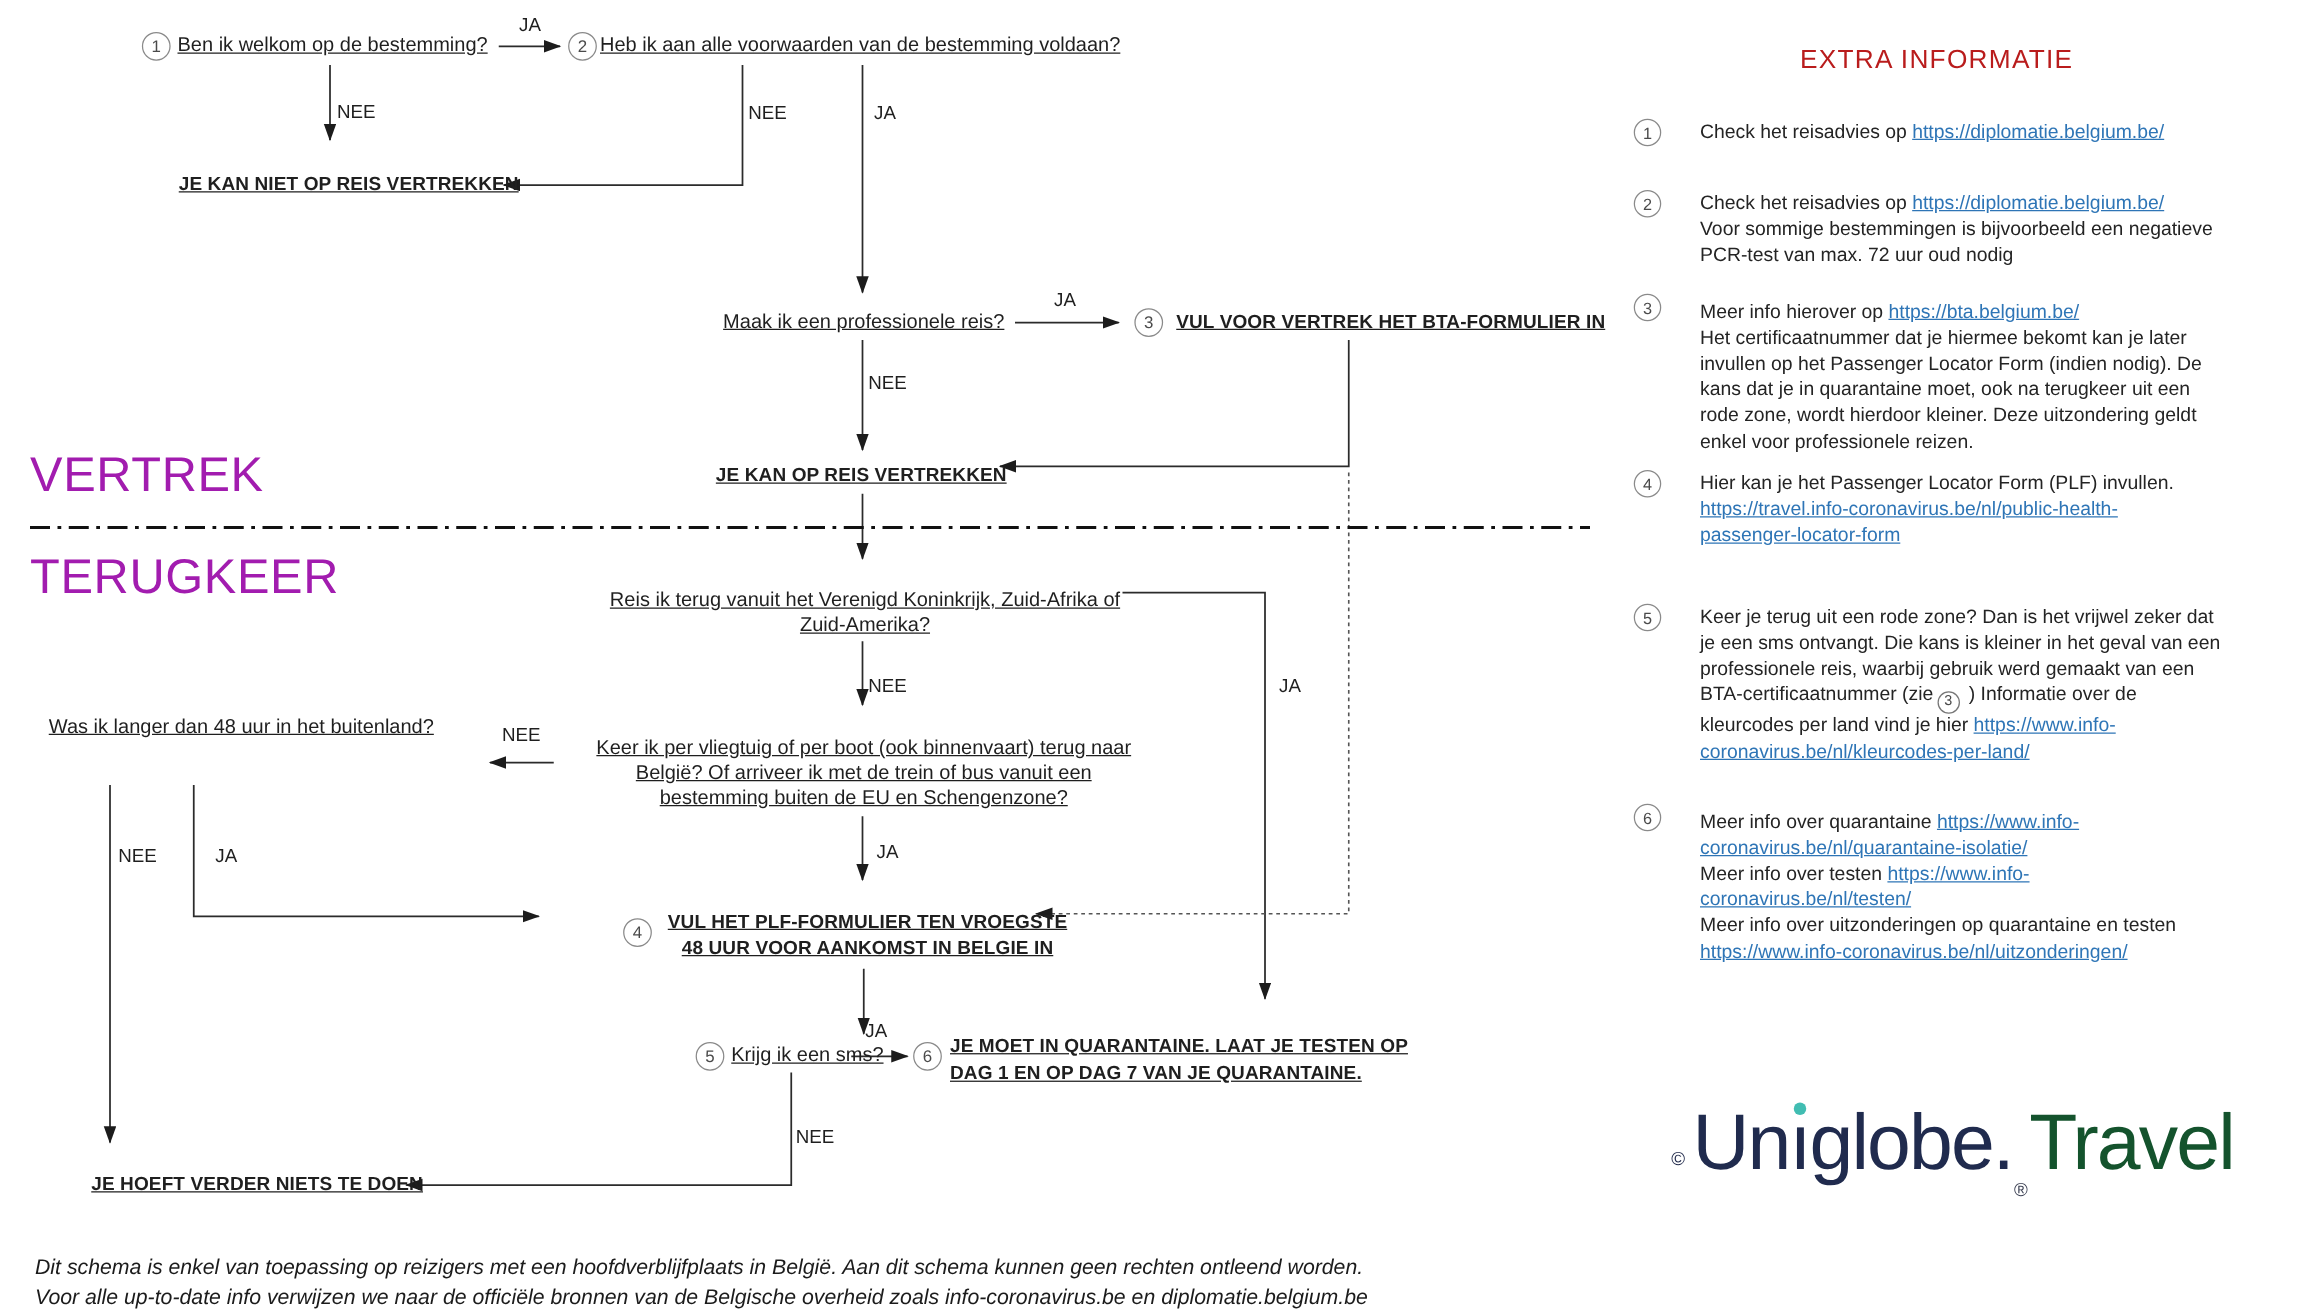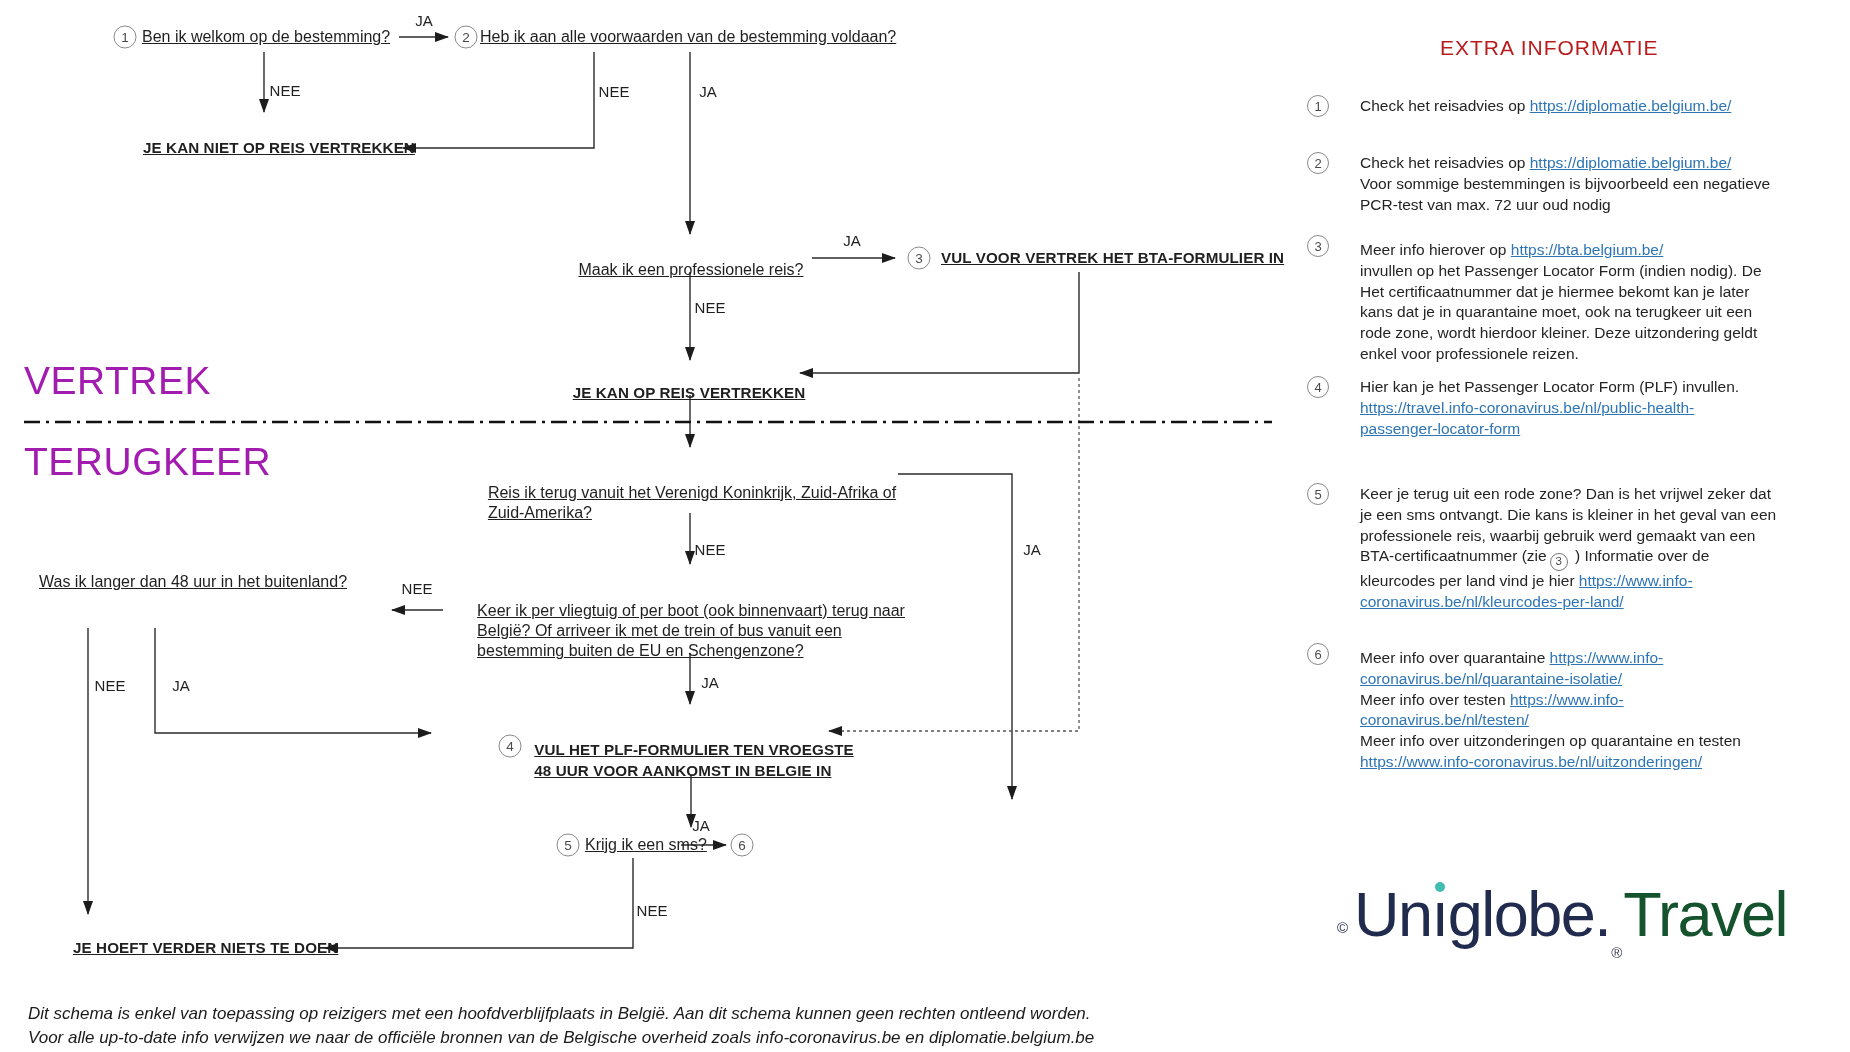--- a/index.html
+++ b/index.html
@@ -2,21 +2,21 @@
 <html><head>
 <meta charset="utf-8">
 <style>
   html,body{margin:0;padding:0;background:#fff;}
   .canvas{position:relative;width:1850px;height:1052px;background:#fff;overflow:hidden;
           font-family:"Liberation Sans", sans-serif;color:#1f1f1f;}
   svg.wires{position:absolute;left:0;top:0;}
 
   
   .q{position:absolute;font-size:16px;white-space:nowrap;transform:translateY(-50%);line-height:20px;text-decoration:underline;}
-  .qc{transform:translate(-50%,-50%);text-align:left;margin-top:12px;}
+  .qc{transform:translate(-50%,-50%);text-align:center;}
   .qb{font-weight:bold;font-size:15.2px;letter-spacing:0.1px;}
   .lbl{position:absolute;font-size:15px;transform:translate(-50%,-50%);white-space:nowrap;}
   .qcircle{position:absolute;width:23px;height:23px;border:1.4px solid #8a8a8a;border-radius:50%;
            background:#fff;display:flex;align-items:center;justify-content:center;
            font-size:13.5px;color:#4a4a4a;transform:translate(-50%,-50%);box-sizing:border-box;}
   .section-title{position:absolute;font-size:39px;letter-spacing:0.5px;color:#a21caf;
                  transform:translateY(-50%);white-space:nowrap;}
 
   
   .sb-title{position:absolute;left:1440px;top:48px;transform:translateY(-50%);
@@ -105,20 +105,24 @@
     <div>Keer ik per vliegtuig of per boot (ook binnenvaart) terug naar</div>
     <div>België? Of arriveer ik met de trein of bus vanuit een</div>
     <div>bestemming buiten de EU en Schengenzone?</div>
   </div>
   <div class="q" style="left:39px;top:582px">Was ik langer dan 48 uur in het buitenland?</div>
   <div class="q qb qc" style="left:694px;top:748px;line-height:21px">
     <div>VUL HET PLF-FORMULIER TEN VROEGSTE</div>
     <div>48 UUR VOOR AANKOMST IN BELGIE IN</div>
   </div>
   <div class="q" style="left:585px;top:845px">Krijg ik een sms?</div>
+  <div class="q qb" style="left:760px;top:848px;line-height:21.5px">
+    <div>JE MOET IN QUARANTAINE. LAAT JE TESTEN OP</div>
+    <div>DAG 1 EN OP DAG 7 VAN JE QUARANTAINE.</div>
+  </div>
   <div class="q qb" style="left:73px;top:948px">JE HOEFT VERDER NIETS TE DOEN</div>
 
   <div class="lbl" style="left:424px;top:20px">JA</div>
   <div class="lbl" style="left:285px;top:90px">NEE</div>
   <div class="lbl" style="left:614px;top:91px">NEE</div>
   <div class="lbl" style="left:708px;top:91px">JA</div>
   <div class="lbl" style="left:852px;top:240px">JA</div>
   <div class="lbl" style="left:710px;top:307px">NEE</div>
   <div class="lbl" style="left:1032px;top:549px">JA</div>
   <div class="lbl" style="left:710px;top:549px">NEE</div>
@@ -139,22 +143,22 @@
   <div class="icircle" style="left:1318px;top:163px">2</div>
   <div class="sb-text" style="top:153px">
     <div class="iline"><span>Check het reisadvies op </span><span class="link">https://diplomatie.belgium.be/</span></div>
     <div class="iline">Voor sommige bestemmingen is bijvoorbeeld een negatieve</div>
     <div class="iline">PCR-test van max. 72 uur oud nodig</div>
   </div>
 
   <div class="icircle" style="left:1318px;top:246px">3</div>
   <div class="sb-text" style="top:240px">
     <div class="iline"><span>Meer info hierover op </span><span class="link">https://bta.belgium.be/</span></div>
+    <div class="iline">Het certificaatnummer dat je hiermee bekomt kan je later</div>
     <div class="iline">invullen op het Passenger Locator Form (indien nodig). De</div>
-    <div class="iline">Het certificaatnummer dat je hiermee bekomt kan je later</div>
     <div class="iline">kans dat je in quarantaine moet, ook na terugkeer uit een</div>
     <div class="iline">rode zone, wordt hierdoor kleiner. Deze uitzondering geldt</div>
     <div class="iline">enkel voor professionele reizen.</div>
   </div>
 
   <div class="icircle" style="left:1318px;top:387px">4</div>
   <div class="sb-text" style="top:377px">
     <div class="iline">Hier kan je het Passenger Locator Form (PLF) invullen.</div>
     <div class="iline"><span class="link">https://travel.info-coronavirus.be/nl/public-health-</span></div>
     <div class="iline"><span class="link">passenger-locator-form</span></div>

